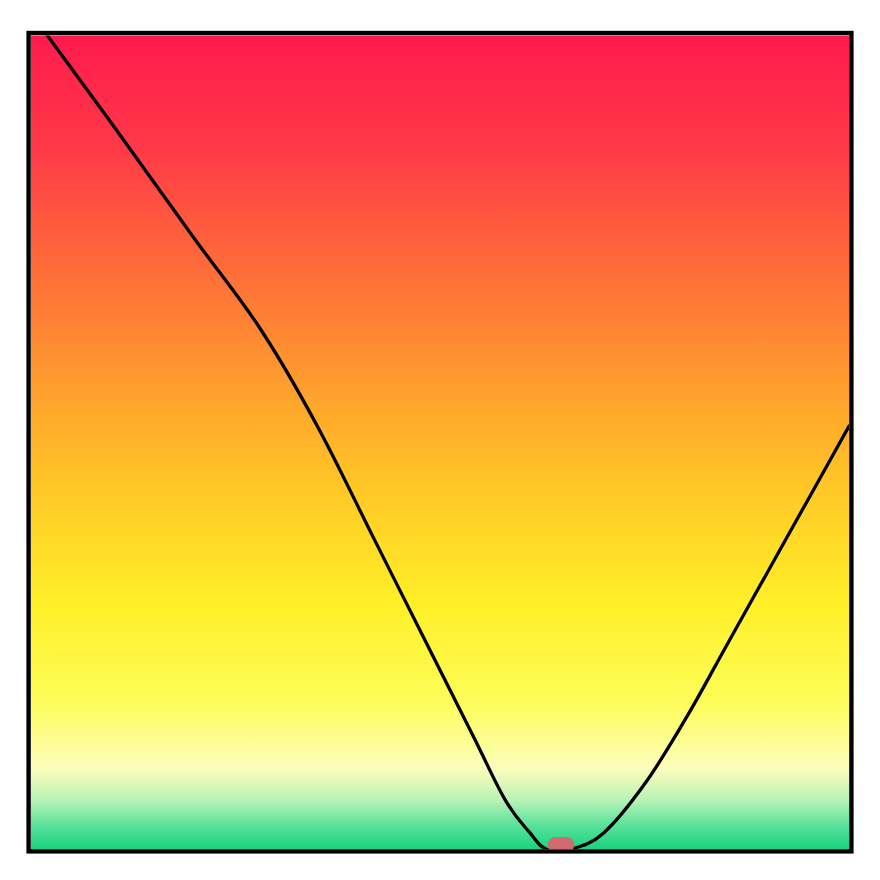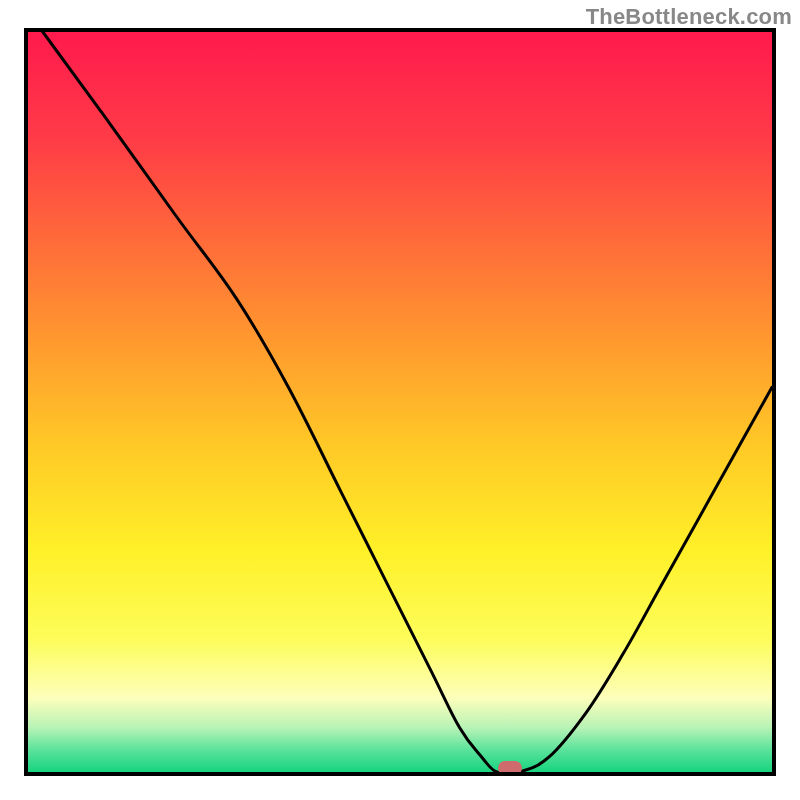--- a/index.html
+++ b/index.html
@@ -52,21 +52,20 @@
     border-radius: 7px;
     background: #cf6a6d;
     z-index: 12;
     transform: translate(-50%, -50%);
   }
 </style>
 </head>
 <body>
 
 <div class="chart-container">
-  <div class="watermark">TheBottleneck.com</div>
   <div class="plot">
     <svg class="gradient" viewBox="0 0 744 740" preserveAspectRatio="none">
       <defs>
         <linearGradient id="bg" x1="0" y1="0" x2="0" y2="1">
             <stop offset="0%" stop-color="#ff1a4d"></stop>
             <stop offset="14.000000000000002%" stop-color="#ff3a47"></stop>
             <stop offset="28.000000000000004%" stop-color="#ff6a3a"></stop>
             <stop offset="42%" stop-color="#ff9a2e"></stop>
             <stop offset="56.00000000000001%" stop-color="#ffc926"></stop>
             <stop offset="70%" stop-color="#fff028"></stop>

